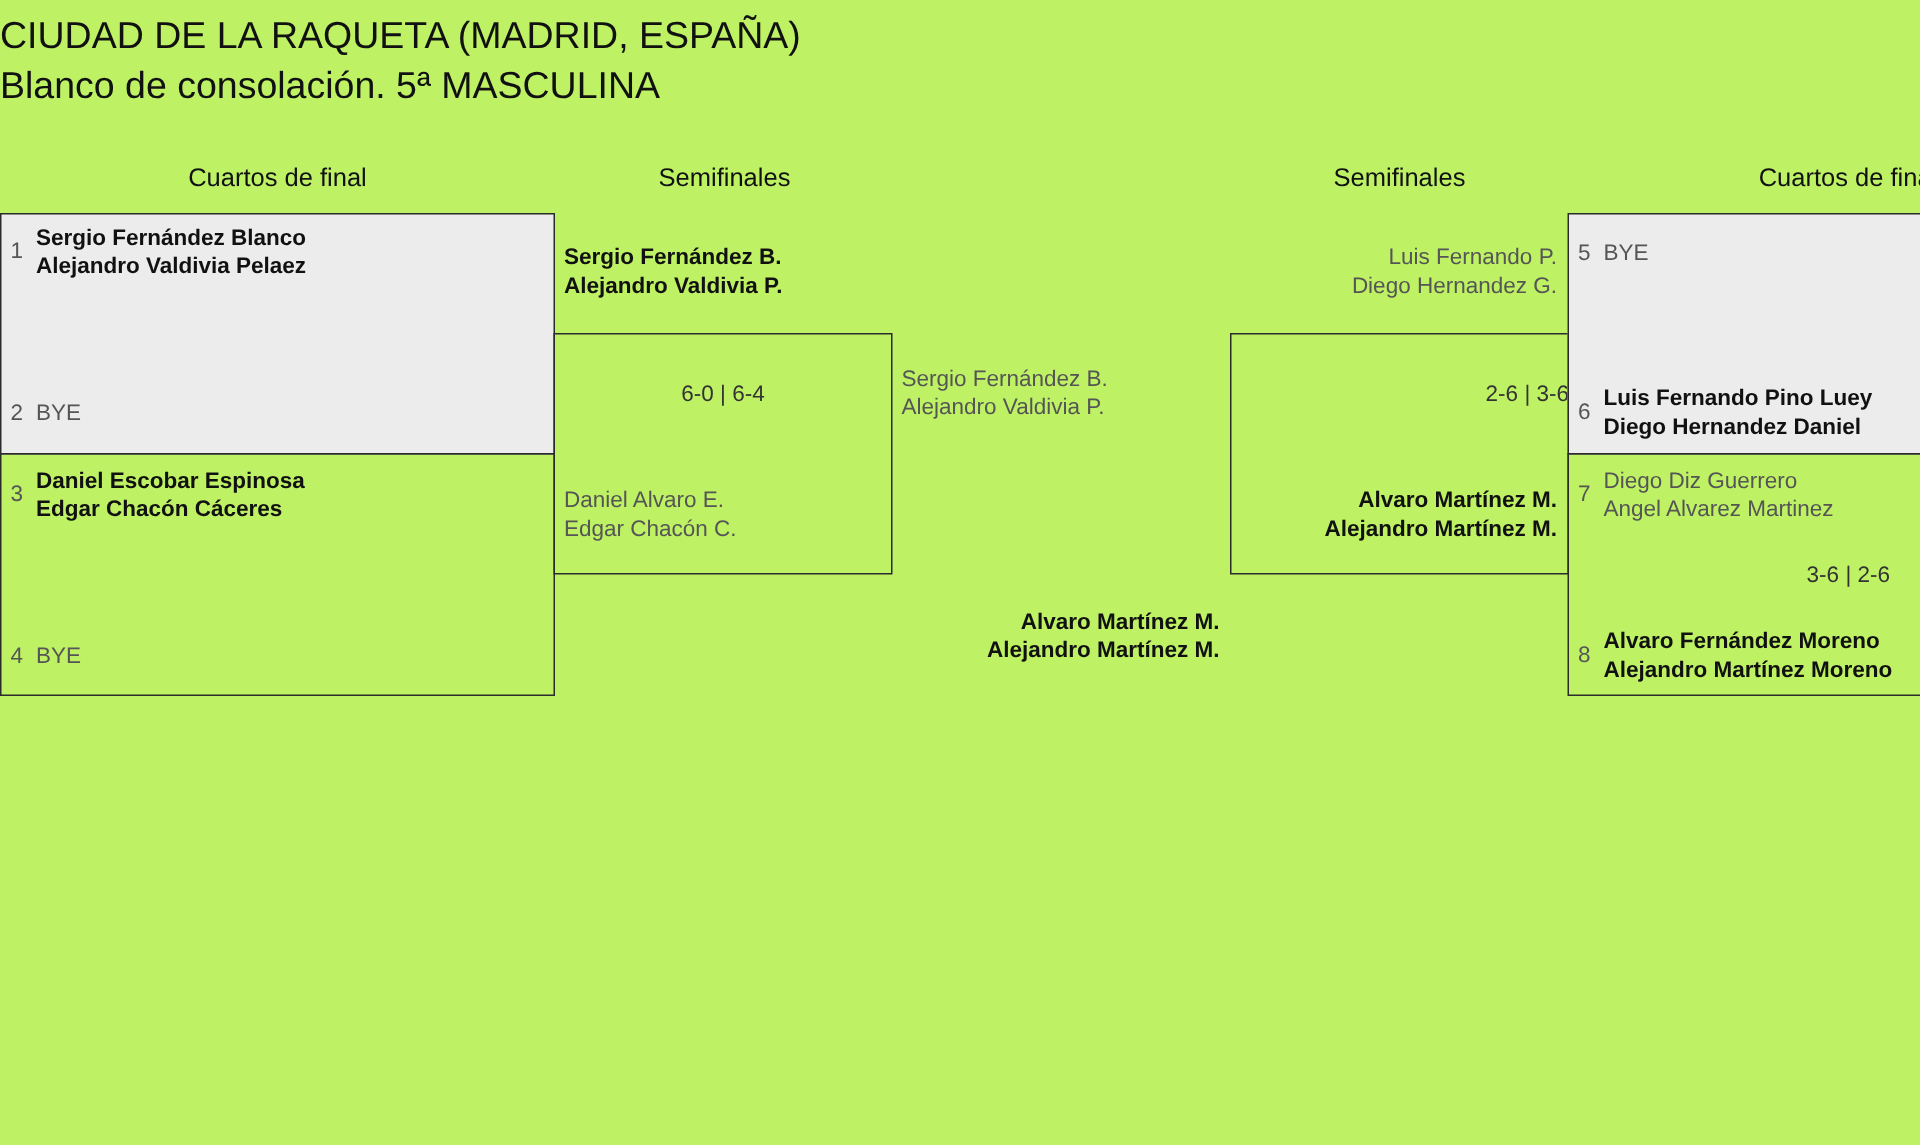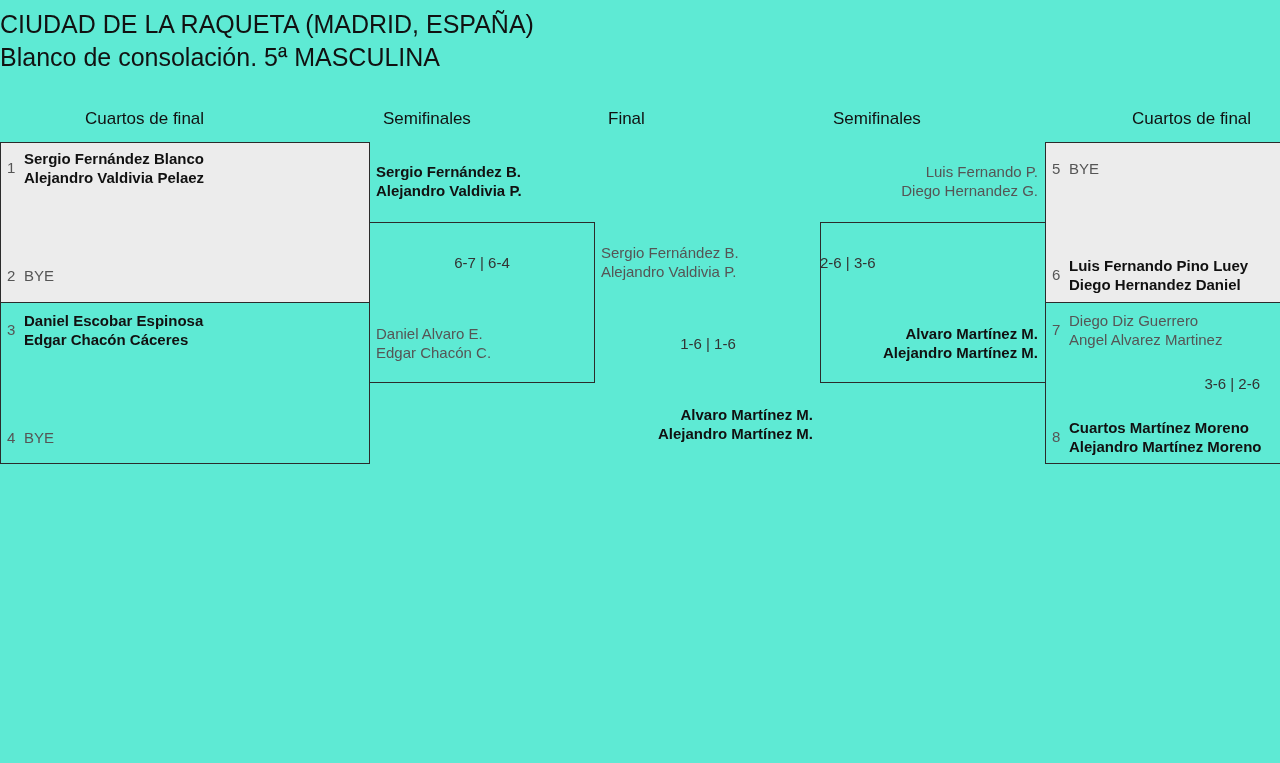--- a/index.html
+++ b/index.html
@@ -11,21 +11,21 @@
   body {
     font-family: "Liberation Sans", sans-serif;
     color: #111111;
     -webkit-font-smoothing: antialiased;
   }
   #stage {
     position: relative;
     width: 1280px;
     height: 763px;
     overflow: hidden;
-    background: #5eead4;
+    background: #bef264;
   }
 
   
   .title-block {
     position: absolute;
     left: 0px;
     top: 8px;
     width: 1000px;
   }
   .title-line1 {
@@ -44,20 +44,21 @@
   }
 
   
   .round-header {
     position: absolute;
     top: 109px;
     font-size: 17px;
     font-weight: 400;
     color: #111111;
     white-space: nowrap;
+    text-align: center;
   }
 
   
   .box {
     position: absolute;
     box-sizing: border-box;
     border: 1px solid #2b2b2b;
     background: transparent;
   }
   .box.shaded {
@@ -120,21 +121,20 @@
 
 <div id="stage">
 
   <div class="title-block">
     <div class="title-line1">CIUDAD DE LA RAQUETA (MADRID, ESPAÑA)</div>
     <div class="title-line2">Blanco de consolación. 5ª MASCULINA</div>
   </div>
 
   <div class="round-header" style="left:85px; width:200px;">Cuartos de final</div>
   <div class="round-header" style="left:383px; width:200px;">Semifinales</div>
-  <div class="round-header" style="left:608px; width:200px;">Final</div>
   <div class="round-header" style="left:833px; width:200px;">Semifinales</div>
   <div class="round-header" style="left:1132px; width:200px;">Cuartos de final</div>
 
   <div class="box shaded" style="left:0px; top:142px; width:370px; height:161px;"></div>
   <div class="slot" style="left:7px; top:149px;">
     <span class="seed">1</span>
     <span class="names winner">
       <span class="ln">Sergio Fernández Blanco</span>
       <span class="ln">Alejandro Valdivia Pelaez</span>
     </span>
@@ -161,50 +161,49 @@
     </span>
   </div>
 
   <div class="slot" style="left:376px; top:162px;">
     <span class="names winner">
       <span class="ln">Sergio Fernández B.</span>
       <span class="ln">Alejandro Valdivia P.</span>
     </span>
   </div>
   <div class="box" style="left:369px; top:222px; width:226px; height:161px;"></div>
-  <div class="score" style="left:369px; top:253px; width:226px; text-align:center;">6-7 | 6-4</div>
+  <div class="score" style="left:369px; top:253px; width:226px; text-align:center;">6-0 | 6-4</div>
   <div class="slot" style="left:376px; top:324px;">
     <span class="names loser">
       <span class="ln">Daniel Alvaro E.</span>
       <span class="ln">Edgar Chacón C.</span>
     </span>
   </div>
 
   <div class="slot" style="left:601px; top:243px;">
     <span class="names loser">
       <span class="ln">Sergio Fernández B.</span>
       <span class="ln">Alejandro Valdivia P.</span>
     </span>
   </div>
-  <div class="score" style="left:595px; top:334px; width:226px; text-align:center;">1-6 | 1-6</div>
   <div class="slot align-right" style="left:513px; top:405px; width:300px;">
     <span class="names winner">
       <span class="ln">Alvaro Martínez M.</span>
       <span class="ln">Alejandro Martínez M.</span>
     </span>
   </div>
 
   <div class="slot align-right" style="left:737px; top:162px; width:301px;">
     <span class="names loser">
       <span class="ln">Luis Fernando P.</span>
       <span class="ln">Diego Hernandez G.</span>
     </span>
   </div>
   <div class="box" style="left:820px; top:222px; width:226px; height:161px;"></div>
-  <div class="score" style="left:820px; top:253px; width:226px; text-align:left;">2-6 | 3-6</div>
+  <div class="score" style="left:820px; top:253px; width:226px; text-align:right;">2-6 | 3-6</div>
   <div class="slot align-right" style="left:737px; top:324px; width:301px;">
     <span class="names winner">
       <span class="ln">Alvaro Martínez M.</span>
       <span class="ln">Alejandro Martínez M.</span>
     </span>
   </div>
 
   <div class="box shaded" style="left:1045px; top:142px; width:280px; height:161px;"></div>
   <div class="slot single" style="left:1052px; top:159px;">
     <span class="seed">5</span>
@@ -225,18 +224,18 @@
     <span class="seed">7</span>
     <span class="names loser">
       <span class="ln">Diego Diz Guerrero</span>
       <span class="ln">Angel Alvarez Martinez</span>
     </span>
   </div>
   <div class="score" style="left:1100px; top:374px; width:160px; text-align:right;">3-6 | 2-6</div>
   <div class="slot" style="left:1052px; top:418px;">
     <span class="seed">8</span>
     <span class="names winner">
-      <span class="ln">Cuartos Martínez Moreno</span>
+      <span class="ln">Alvaro Fernández Moreno</span>
       <span class="ln">Alejandro Martínez Moreno</span>
     </span>
   </div>
 
 </div>
 
 </body></html>

